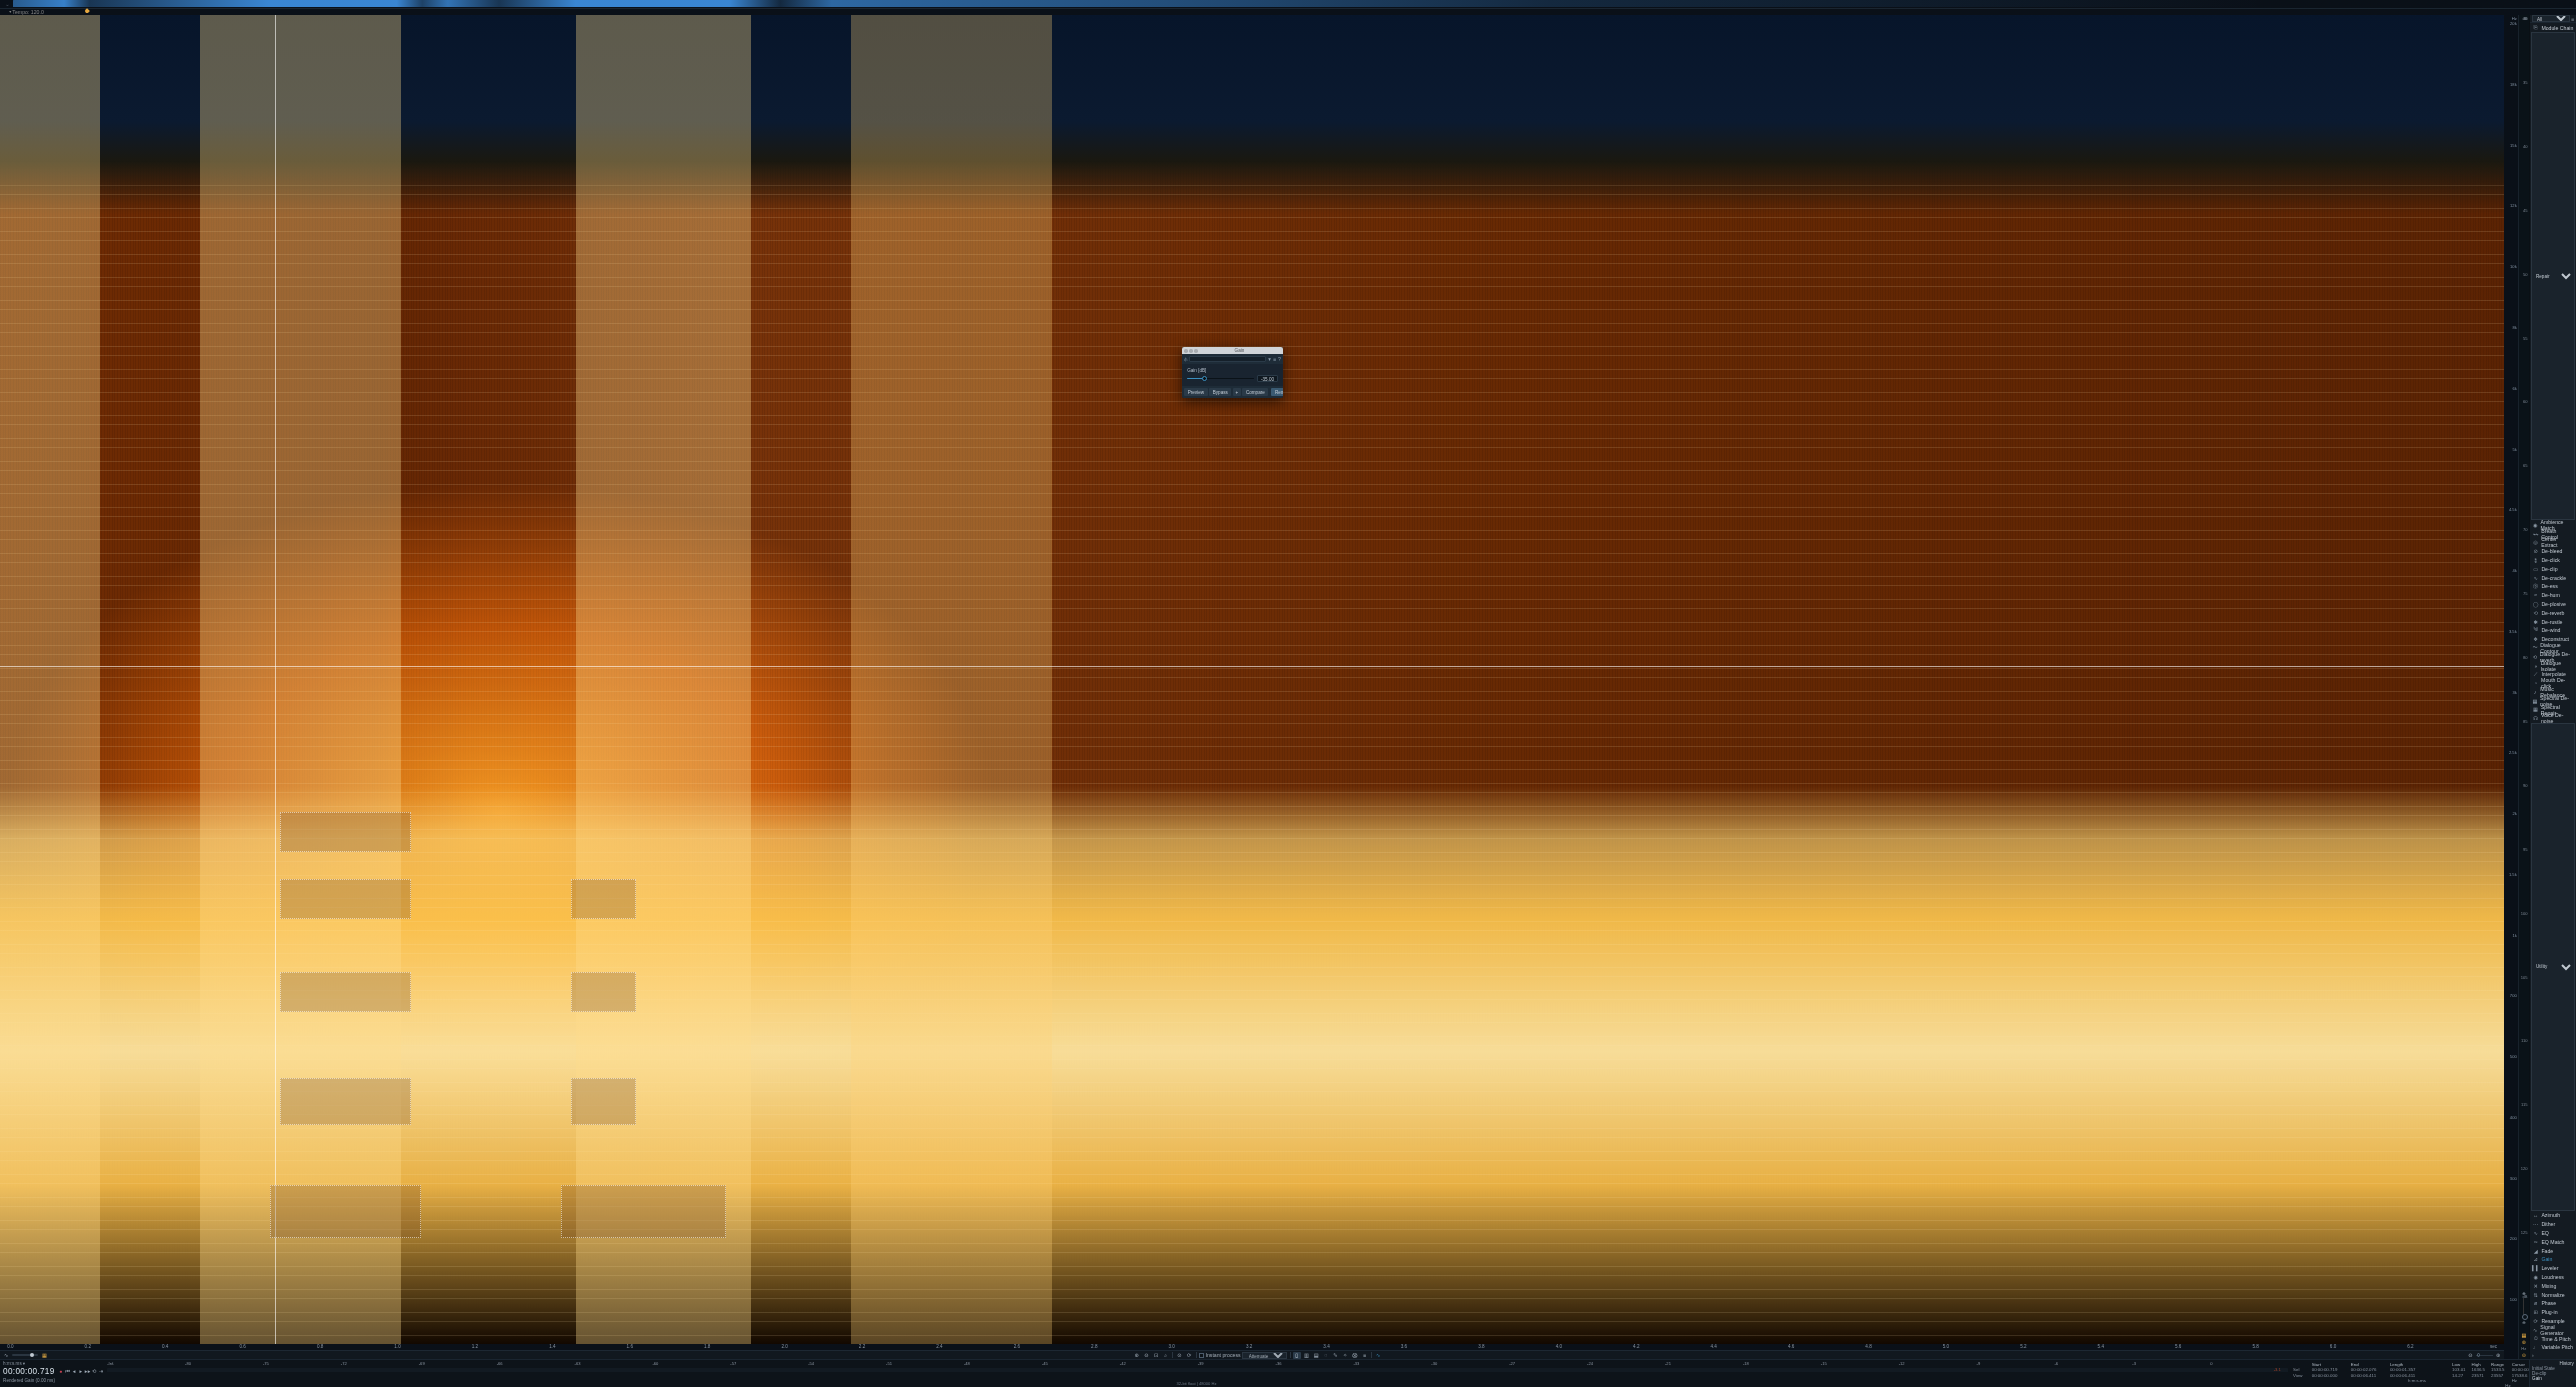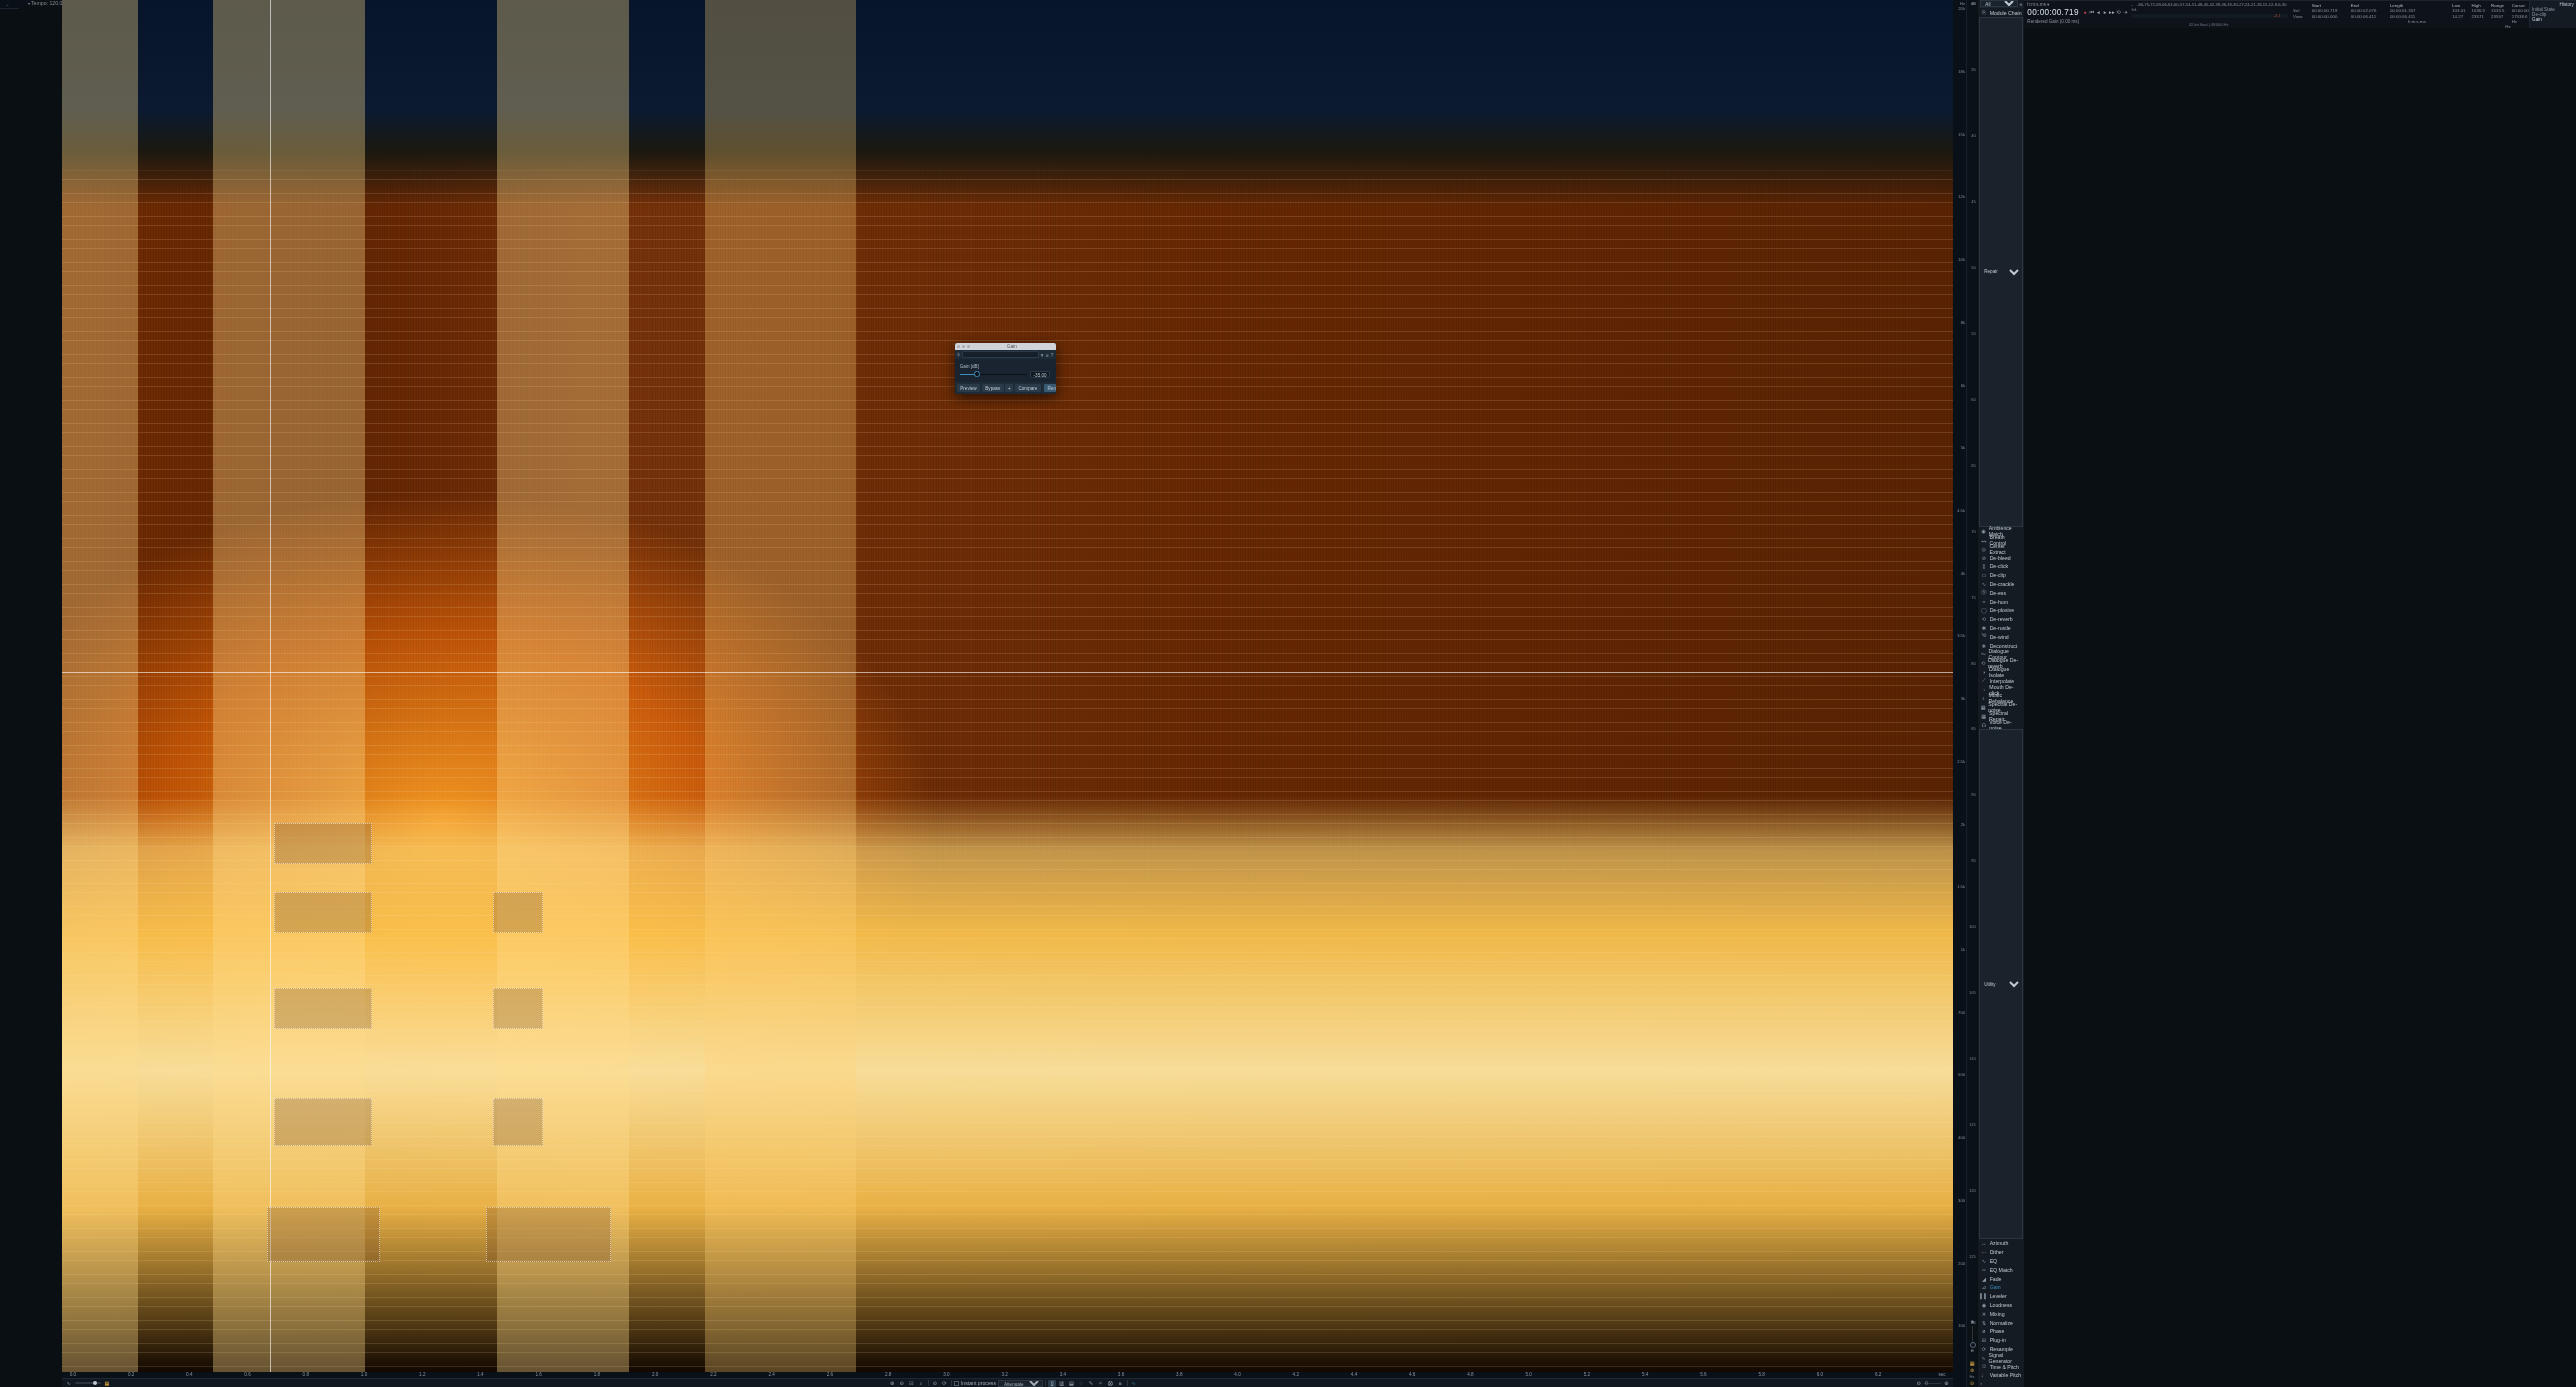--- a/index.html
+++ b/index.html
@@ -1,17 +1,17 @@
 <!DOCTYPE html>
 <html style="font-size:8.2px"><head>
 <meta charset="utf-8">
 <style>
 * { margin: 0; padding: 0; box-sizing: border-box; font-family: -apple-system, BlinkMacSystemFont, "Segoe UI", sans-serif; }
 body { background: #0a0f14; color: #c0c8d0; font-size: 5.2px; overflow: hidden; }
-.app { display: flex; flex-direction: row; height: 100vh; width: 100vw; }
+.app { display: flex; flex-direction: column; height: 100vh; width: 100vw; }
 
 
 .waveform-overview { height: 8.8px; background: #0a1018; display: flex; align-items: center; padding: 0 5.2px; position: relative; border-bottom: 0.5px solid #1a2530; }
 .waveform-overview .expand-icon { width: 6.2px; color: #5a6470; margin-right: 2.1px; cursor: pointer; }
 .waveform-overview .wave-bar { flex: 1; height: 7.2px; background: linear-gradient(to right,
   rgba(60,140,220,0.6) 0%, rgba(60,140,220,0.9) 2%, rgba(60,140,220,0.3) 3%,
   rgba(60,140,220,0.95) 10%, rgba(60,140,220,0.95) 15%, rgba(60,140,220,0.4) 16%,
   rgba(60,140,220,0.8) 17%, rgba(60,140,220,0.3) 19%,
   rgba(60,140,220,0.95) 22%, rgba(60,140,220,0.95) 28%, rgba(60,140,220,0.2) 30%,
   rgba(60,140,220,0.7) 32%, rgba(60,140,220,0.5) 45%, rgba(60,140,220,0.2) 60%,

